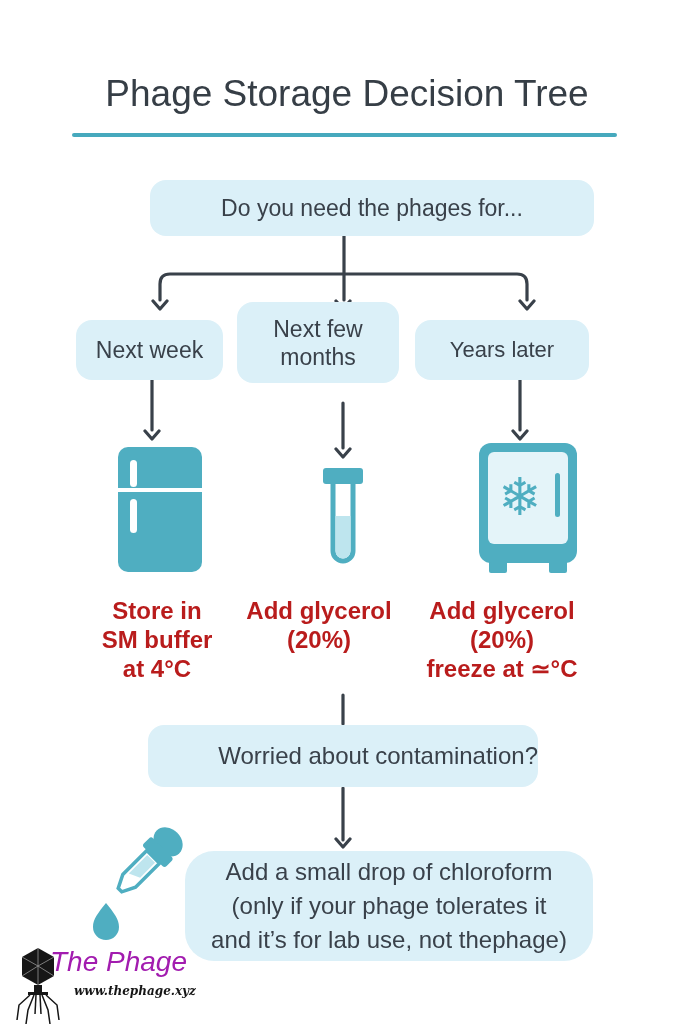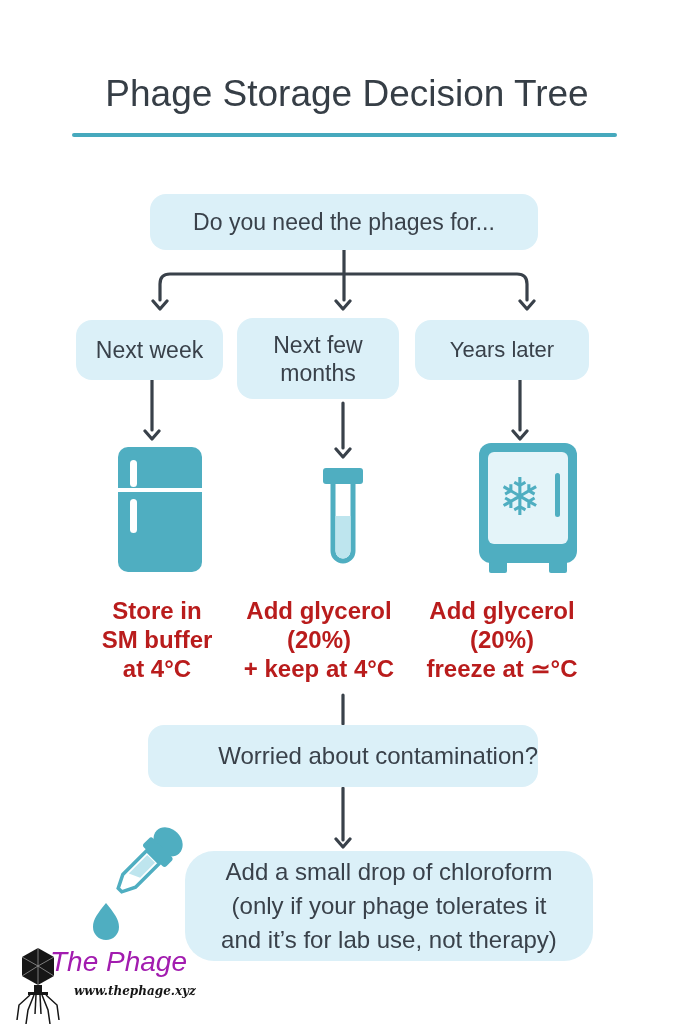--- a/index.html
+++ b/index.html
@@ -13,23 +13,23 @@
   }
   .rule {
     position:absolute; left:72px; top:133px; width:545px; height:4px;
     background:#46A9BD; border-radius:2px;
   }
   .bubble {
     position:absolute; background:#DBF0F8; border-radius:16px;
     display:flex; align-items:center; justify-content:center;
     text-align:center; color:#39414A;
   }
-  #rootq   { left:150px; top:194px; width:388px; height:56px; font-size:23px;text-align:right; }
+  #rootq   { left:150px; top:180px; width:444px; height:56px; font-size:23px;text-align:right; }
   #opt1    { left:76px;  top:320px; width:147px; height:60px; font-size:23px; }
-  #opt2    { left:237px; top:318px; width:162px; height:81px; font-size:23px; line-height:28px; }
+  #opt2    { left:237px; top:302px; width:162px; height:81px; font-size:23px; line-height:28px; }
   #opt3    { left:415px; top:320px; width:174px; height:60px; font-size:22px; }
   #worried { left:148px; top:725px; width:390px; height:62px; font-size:24px;justify-content:flex-end; }
   #final   { left:185px; top:851px; width:408px; height:110px; font-size:24px;
              line-height:34px; border-radius:29px; flex-direction:column; }
   .instr {
     position:absolute; text-align:center; font-size:24px; line-height:29px;
     font-weight:600; color:#b91c1c;
   }
   #instr1 { left:77px;  top:596px; width:160px; }
   #instr2 { left:238px; top:596px; width:162px; }
@@ -116,36 +116,35 @@
   </svg>
 
   <div class="instr" id="instr1">
     <div>Store in</div>
     <div>SM buffer</div>
     <div>at 4°C</div>
   </div>
   <div class="instr" id="instr2">
     <div>Add glycerol</div>
     <div>(20%)</div>
-    <div>+ keep at 4°C</div>
   </div>
   <div class="instr" id="instr3">
     <div>Add glycerol</div>
     <div>(20%)</div>
     <div>freeze at ≃°C</div>
   </div>
 
   <div class="bubble" id="worried">
     <span>Worried about contamination?</span>
   </div>
 
   <div class="bubble" id="final">
     <div>Add a small drop of chloroform</div>
     <div>(only if your phage tolerates it</div>
-    <div>and it’s for lab use, not therapy)</div>
+    <div>and it’s for lab use, not thephage)</div>
   </div>
 
   <svg class="icon" id="dropper" width="115" height="135" viewBox="0 0 115 135" xmlns="http://www.w3.org/2000/svg">
     <g transform="translate(62,58) rotate(45)">
       <ellipse cx="0" cy="-51" rx="16" ry="13" fill="#4FAEC1"></ellipse>
       <rect x="-16" y="-43" width="32" height="13" rx="3" fill="#4FAEC1"></rect>
       <path d="M-9 -30 H9 V4 L2.5 17 H-2.5 L-9 4 Z" fill="#ffffff" stroke="#4FAEC1" stroke-width="3.5"></path>
       <path d="M-5.5 -27 H5.5 V-6 L-5.5 -1 Z" fill="#BEE5EE"></path>
     </g>
     <path transform="translate(36,100)" d="M0 -17 C8 -7 13 -1 13 7 A13 13 0 1 1 -13 7 C-13 -1 -8 -7 0 -17 Z" fill="#4FAEC1"></path>

